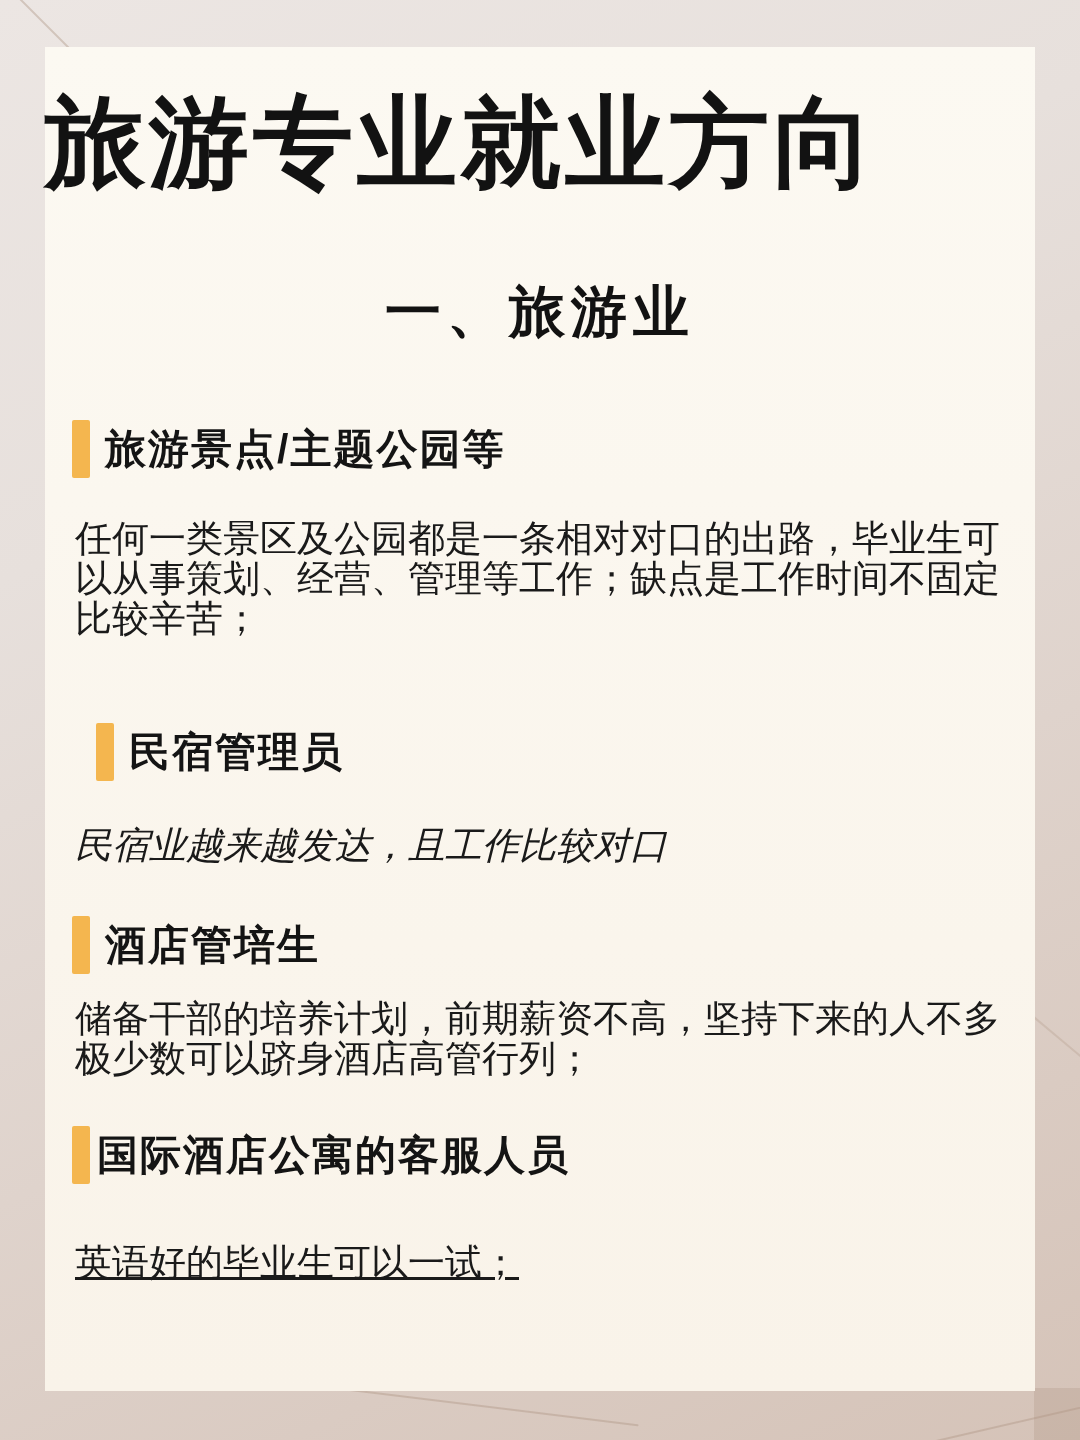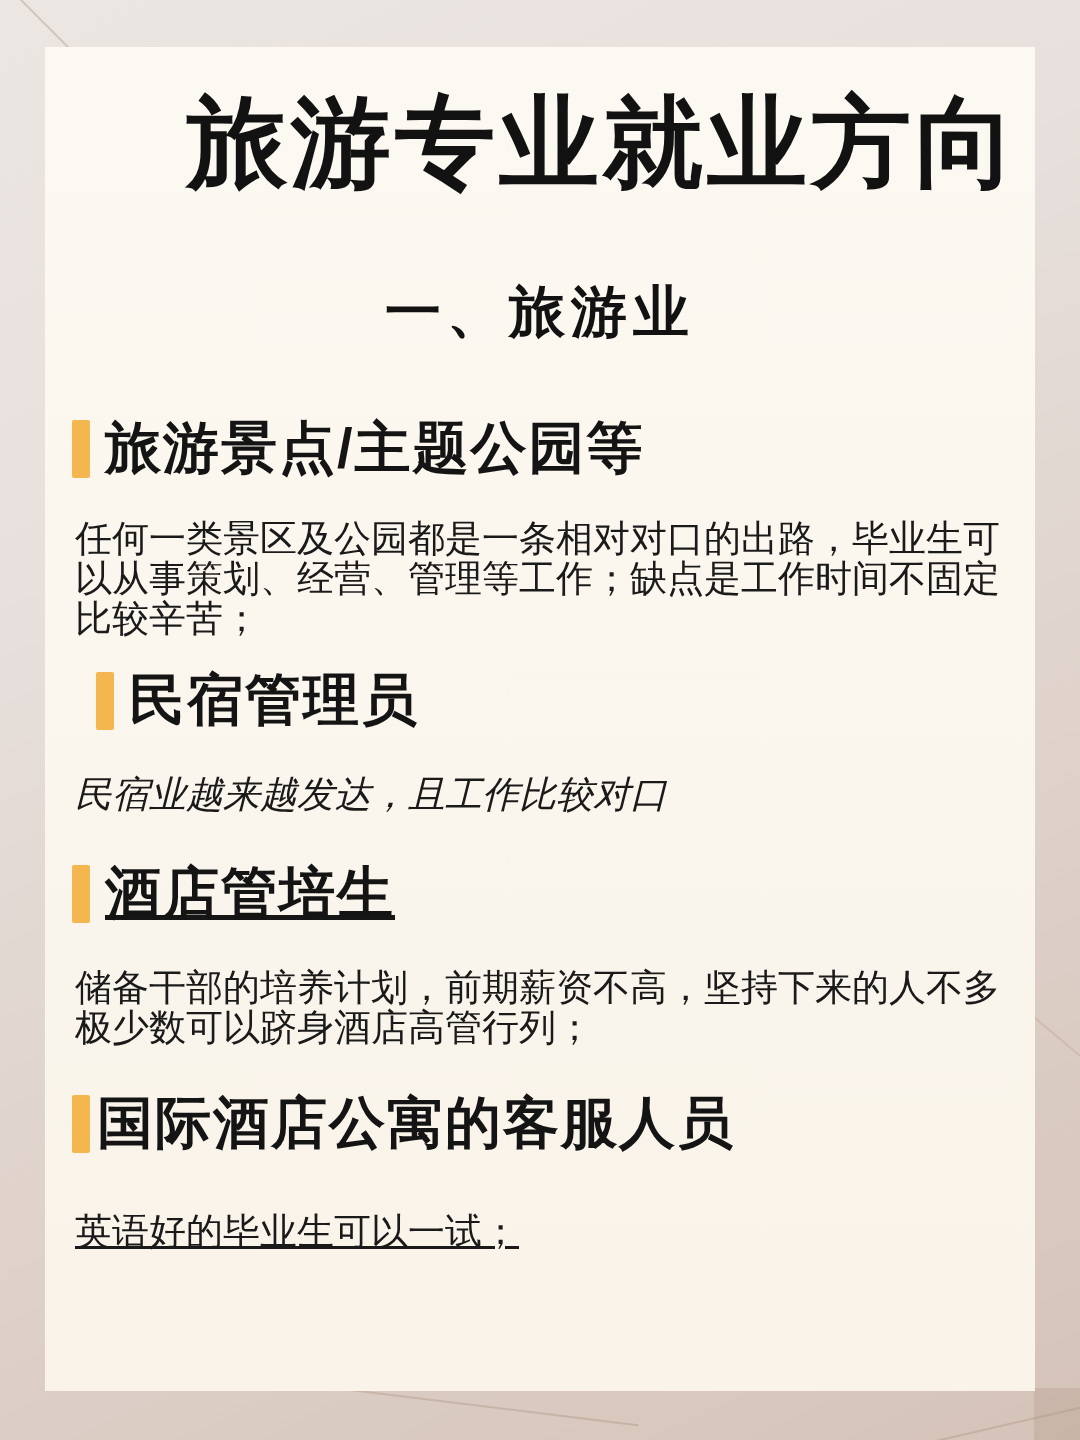--- a/index.html
+++ b/index.html
@@ -33,29 +33,28 @@
     width: 46px; height: 52px;
     background: rgba(176, 148, 131, 0.30);
   }
   .card {
     position: absolute;
     left: 45px; top: 47px;
     width: 990px; height: 1344px;
     background: linear-gradient(180deg, #FCF9F2 0%, #F9F3E9 100%);
   }
   .title {
-    margin: 30px 16px 0 0;
+    margin: 30px 0 0 0;
     font-family: "DejaVu Serif", "Liberation Serif", serif;
     font-weight: 900;
     font-size: 100px;
     line-height: 130px;
     letter-spacing: 4px;
-    text-align: right;
+    text-align: left;
     color: #121212;
-    padding-left: 40px;
   }
   .subtitle {
     margin: 55px 0 0 0;
     font-weight: 900;
     font-size: 56px;
     line-height: 100px;
     letter-spacing: 6px;
     text-align: center;
     color: #121212;
   }
@@ -69,42 +68,42 @@
   }
   .accent-bar {
     flex: 0 0 auto;
     width: 18px;
     height: 58px;
     border-radius: 2px;
     background: #F4B64F;
   }
   .heading {
     margin: 0;
-    font-size: 56px;
+    font-size: 41px;
     font-weight: 900;
     letter-spacing: 2px;
     color: #141414;
     white-space: nowrap;
   }
   .body {
     margin: 0;
     width: 935px;
     font-size: 37px;
     line-height: 40px;
     font-weight: 500;
     letter-spacing: 0;
     color: #1A1A1A;
     word-break: break-all;
   }
   .s1 .heading-row { margin-top: 55px; }
   .s1 .body        { margin-top: 38px; }
-  .s2 .heading-row { margin-top: 30px; padding-left: 24px; }
+  .s2 .heading-row { margin-top: 81px; padding-left: 24px; }
   .s2 .body        { margin-top: 42px; font-style: italic; }
-  .s3 .heading-row { margin-top: 47px; text-decoration: underline; }
-  .s3 .body        { margin-top: 42px; }
+  .s3 .heading-row { margin-top: 47px; }
+  .s3 .body        { margin-top: 22px; }
   .s4 .heading-row { margin-top: 44px; gap: 7px; }
   .s4 .body        { margin-top: 56px; text-decoration: underline; }
 </style>
 </head>
 <body>
 
 <div class="stage">
   <div class="texture t1"></div>
   <div class="texture t2"></div>
   <div class="texture t3"></div>

